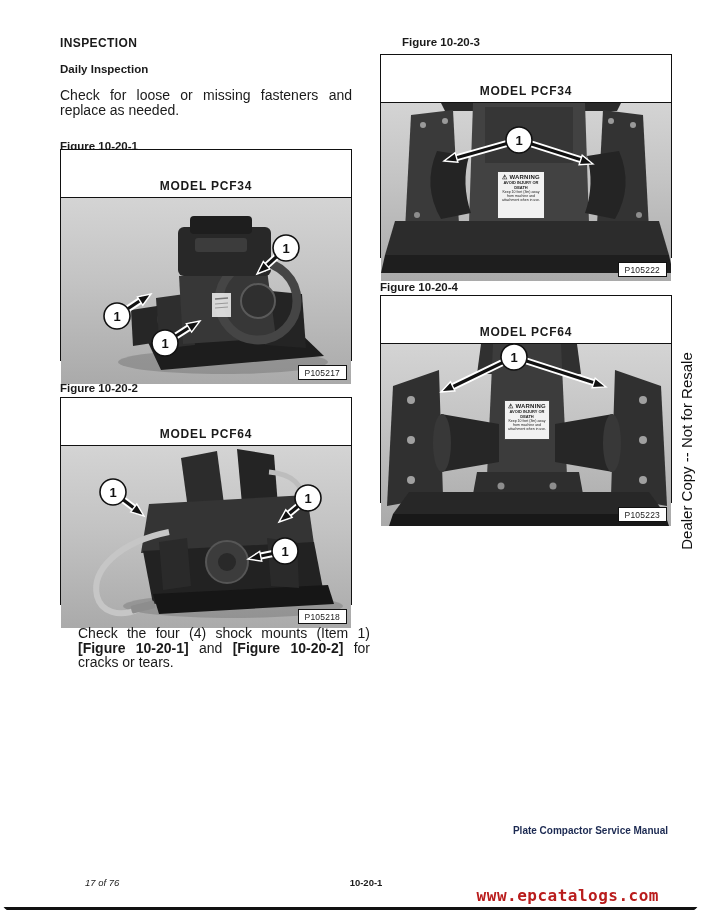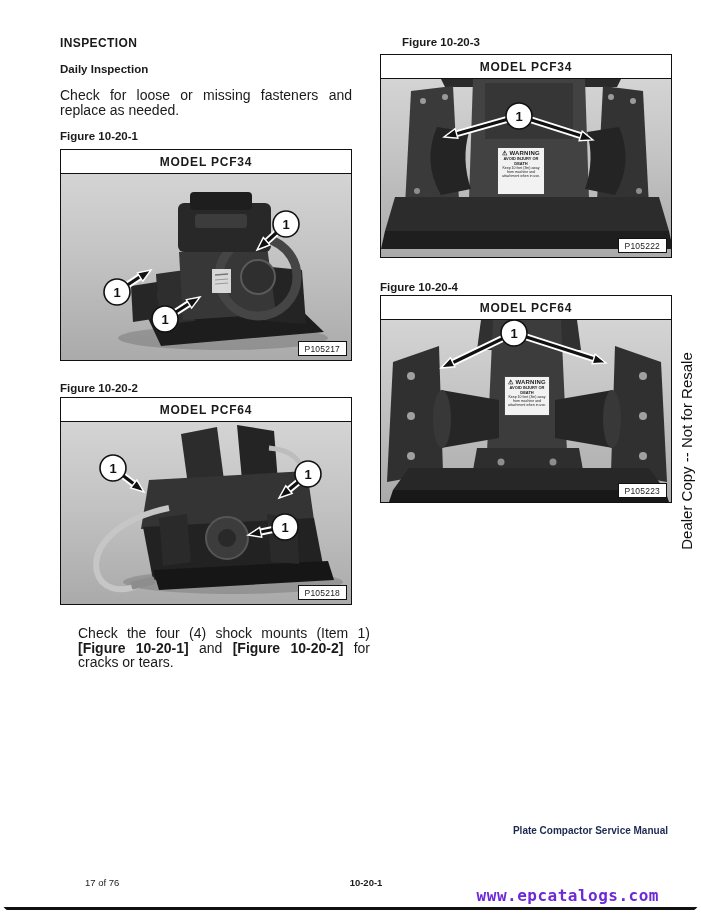--- a/index.html
+++ b/index.html
@@ -16,21 +16,21 @@
   .h-section { font-size:12px; font-weight:bold; letter-spacing:0.4px; }
   .h-sub     { font-size:11.5px; font-weight:bold; }
   .body-text { font-size:14px; line-height:14.5px; text-align:justify; width:292px; }
   .fig-caption { font-size:11.5px; font-weight:bold; }
 
   
   .fig-box { border:1px solid #111; background:#ffffff; }
   .fig-header {
     height:24px; border-bottom:1px solid #111; background:#ffffff;
     display:flex; align-items:center; justify-content:center;
-    font-size:12px; font-weight:bold; letter-spacing:0.8px;
+    font-size:12px; font-weight:bold; letter-spacing:0.8px;margin-top:24px;
   }
   .fig-photo {
     position:relative; overflow:hidden;
     background:linear-gradient(180deg,#d4d4d4 0%,#c3c3c3 45%,#aaaaaa 100%);
   }
   .photo-code {
     position:absolute; right:4px; bottom:4px; background:#ffffff;
     border:1px solid #111; font-size:8.5px; line-height:1;
     padding:3px 6px 2px 6px; letter-spacing:0.2px;
   }
@@ -51,41 +51,41 @@
   }
   .warn-title { font-size:6px; font-weight:bold; letter-spacing:0.2px; white-space:nowrap; }
   .warn-l1 { font-size:4px; font-weight:bold; line-height:5px; }
   .warn-l2 { font-size:3.5px; line-height:4px; }
 
   
   .watermark-vertical {
     white-space:nowrap; font-size:15px; color:#111;
     transform:translate(-50%,-50%) rotate(-90deg);
   }
-  .footer-text { font-size:9.5px; }
+  .footer-text { font-size:9.5px;font-style:italic; }
   .footer-bold { font-size:9.5px; font-weight:bold; }
   .manual-title { font-size:10px; font-weight:bold; color:#1c2a52; }
   .website {
     font-family:"DejaVu Sans Mono", monospace; font-weight:bold;
-    font-size:16px; color:#6d28d9; letter-spacing:0.5px;
+    font-size:16px; color:#b91c1c; letter-spacing:0.5px;
   }
   .bottom-rule { background:#111111; }
 </style>
 </head>
 <body>
 
 <div id="page">
 
   <div class="abs h-section" style="left:60px; top:36px;">INSPECTION</div>
 
   <div class="abs h-sub" style="left:60px; top:63px;">Daily Inspection</div>
 
   <p class="abs body-text" style="left:60px; top:88px;">Check for loose or missing fasteners and replace as needed.</p>
 
-  <div class="abs fig-caption" style="left:60px; top:130px;">Figure 10-20-1</div>
+  <div class="abs fig-caption" style="left:60px; top:140px;">Figure 10-20-1</div>
 
   <div class="abs fig-box" style="left:60px; top:149px; width:292px; height:212px;">
     <div class="fig-header">MODEL PCF34</div>
     <div class="fig-photo" style="height:186px;">
       <svg width="292" height="186" viewBox="0 0 292 186">
         <ellipse cx="162" cy="164" rx="105" ry="12" fill="rgba(0,0,0,0.16)"></ellipse>
 
         <g>
           <polygon points="85,140 235,131 263,158 100,172" fill="#1d1d1d"></polygon>
           <polygon points="95,100 131,95 134,147 98,151" fill="#2e2e2e"></polygon>

